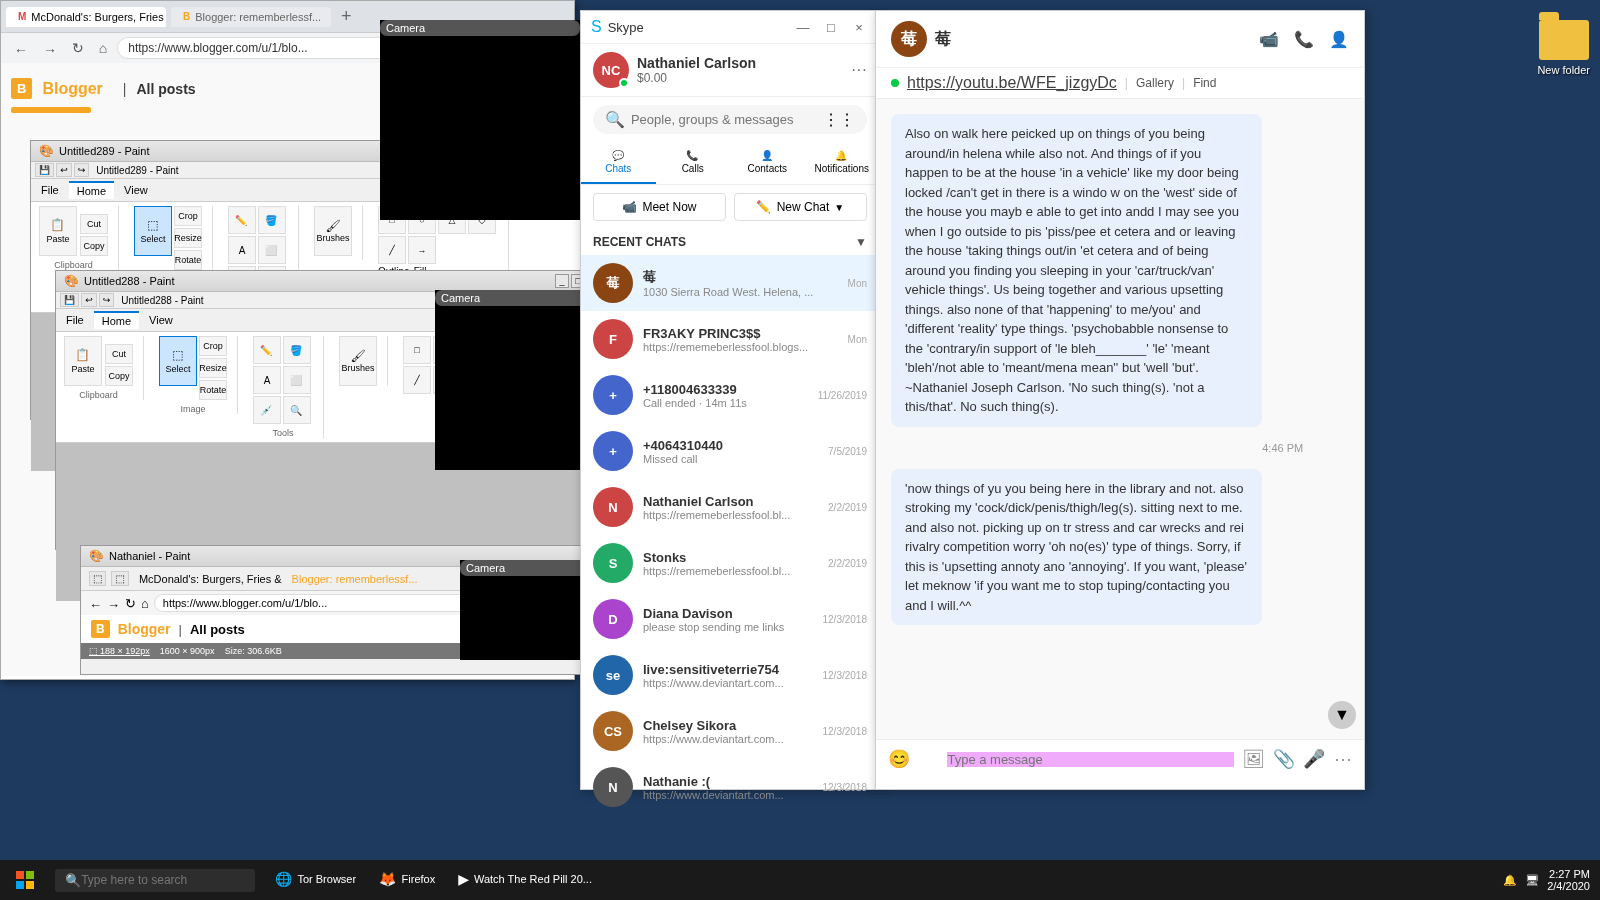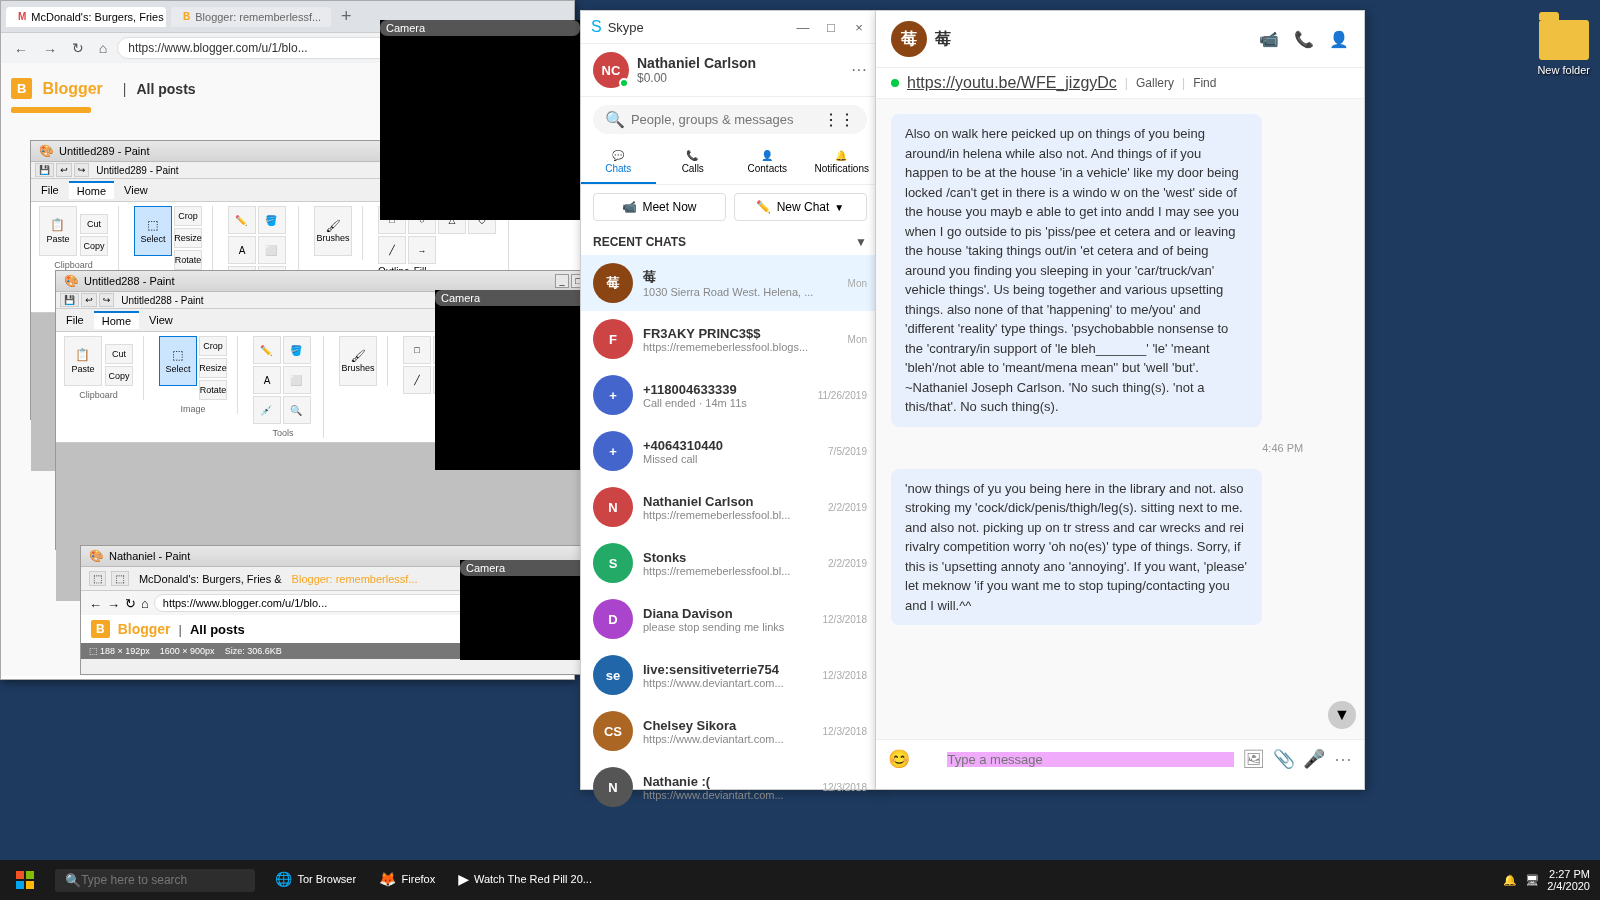--- a/index.html
+++ b/index.html
@@ -369,21 +369,21 @@
       <button style="background:none;border:none;cursor:pointer;font-size:13px;">⌂</button>
       <div style="flex:1;background:white;border:1px solid #ddd;border-radius:12px;padding:2px 8px;font-size:11px;">https://www.blogger.com/u/1/blo...</div>
     </div>
     <div style="padding:5px 10px;background:white;display:flex;align-items:center;gap:8px;">
       <span style="background:#f5a623;color:white;padding:2px 5px;font-weight:bold;font-size:12px;border-radius:2px">B</span>
       <span style="font-size:14px;font-weight:bold;color:#f5a623">Blogger</span>
       <span style="color:#555;font-size:13px;">|</span>
       <span style="font-size:13px;font-weight:600">All posts</span>
     </div>
     <div style="background:#777;height:16px;display:flex;align-items:center;gap:10px;padding:0 8px;">
-      <span style="color:white;font-size:9px;">⬚ 188 × 192px</span>
+      <span style="color:white;font-size:9px;text-decoration:underline;">⬚ 188 × 192px</span>
       <span style="color:white;font-size:9px;text-align:right;">1600 × 900px</span>
       <span style="color:white;font-size:9px;">Size: 306.6KB</span>
     </div>
   </div>
 
   <div class="camera-overlay-3">
     <div class="camera-title-bar">Camera</div>
   </div>
 
   <div class="skype-window">

